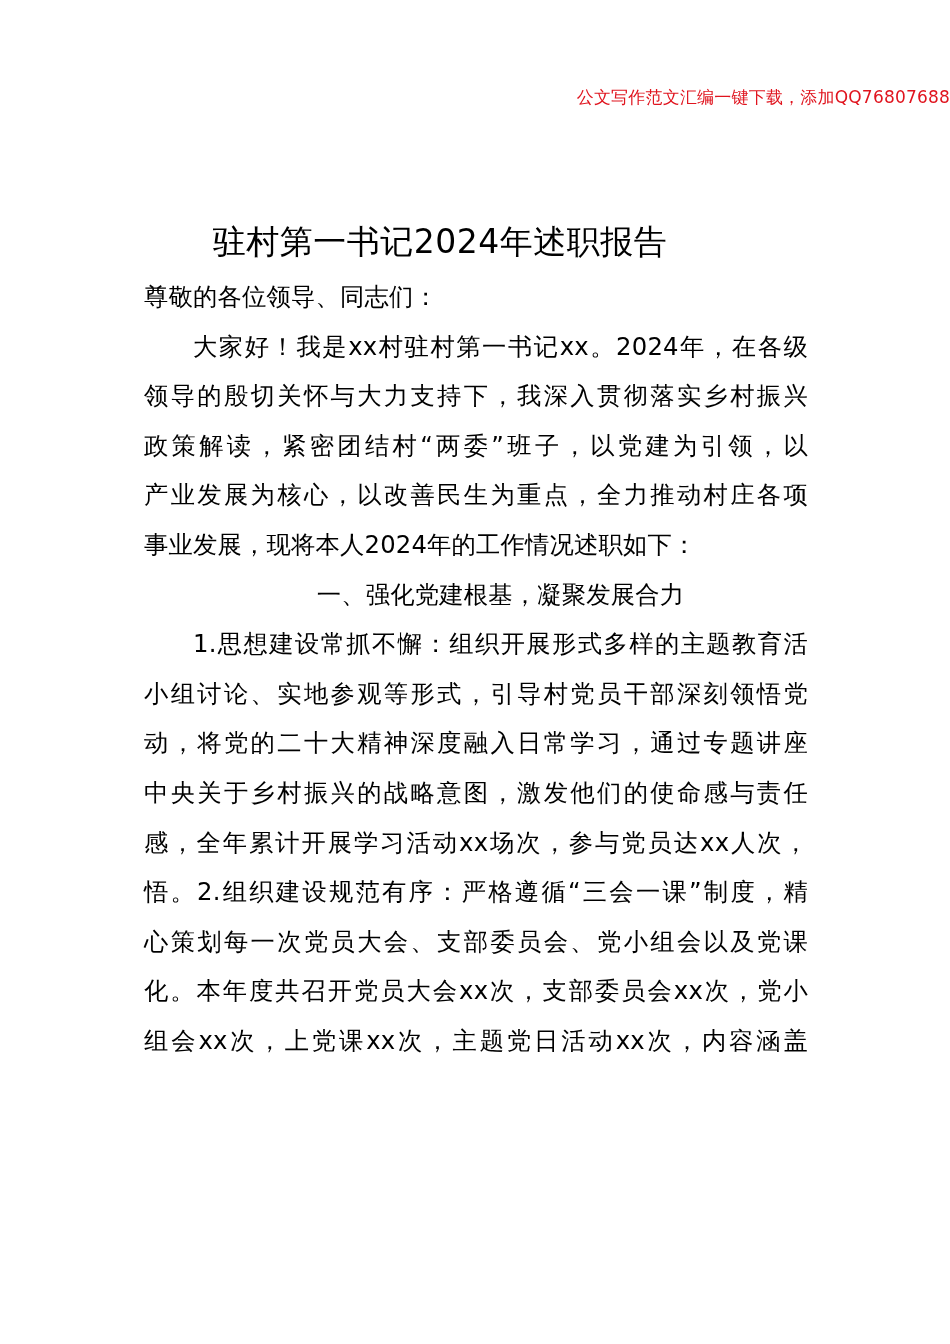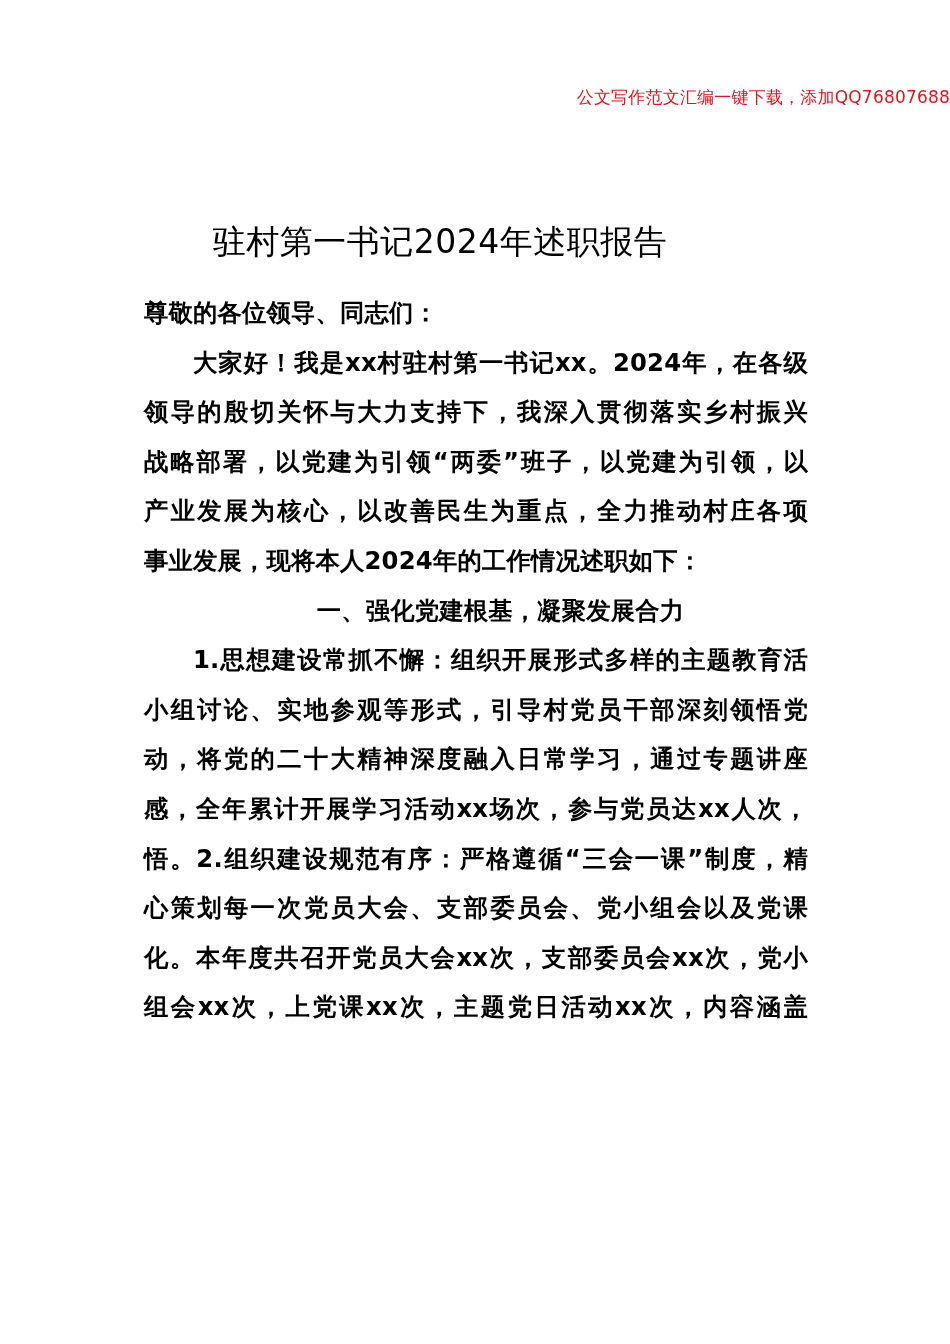--- a/index.html
+++ b/index.html
@@ -1,39 +1,40 @@
 <!DOCTYPE html>
 <html><head>
 <meta charset="utf-8">
 <style>
   html, body { margin: 0; padding: 0; background: #ffffff; }
   body { width: 950px; height: 1344px; position: relative; overflow: hidden; font-family: "DejaVu Sans", "Liberation Sans", sans-serif; color: #000; }
   .banner { position: absolute; top: 86px; left: 0; width: 950px; text-align: right; font-size: 17px; color: #e0141e; letter-spacing: 0.2px; }
   .title { position: absolute; top: 172px; left: 0; width: 880px; text-align: center; font-size: 33px; color: #000; letter-spacing: 0.5px; margin-top: 48px; }
-  .body { position: absolute; top: 295px; left: 144px; width: 664px; font-weight: bold; }
+  .body { position: absolute; top: 279px; left: 144px; width: 664px; }
   .line { height: 49.6px; line-height: 36px; font-size: 24.3px; white-space: nowrap; letter-spacing: 0.2px; }
   .indent { padding-left: 49px; text-align: center; }
   .justify { text-align: justify; text-align-last: justify; }
 </style>
 </head>
 <body>
 
 <div class="banner">公文写作范文汇编一键下载，添加QQ76807688</div>
 
 <div class="title">驻村第一书记2024年述职报告</div>
 
 <div class="body">
   <div class="line">尊敬的各位领导、同志们：</div>
   <div class="line indent justify">大家好！我是xx村驻村第一书记xx。2024年，在各级</div>
   <div class="line justify">领导的殷切关怀与大力支持下，我深入贯彻落实乡村振兴</div>
-  <div class="line justify">战略部署，以党建为引领“两委”班子，以党建为引领，以</div>
+  <div class="line justify">政策解读，紧密团结村“两委”班子，以党建为引领，以</div>
   <div class="line justify">产业发展为核心，以改善民生为重点，全力推动村庄各项</div>
   <div class="line">事业发展，现将本人2024年的工作情况述职如下：</div>
   <div class="line indent">一、强化党建根基，凝聚发展合力</div>
   <div class="line indent justify">1.思想建设常抓不懈：组织开展形式多样的主题教育活</div>
   <div class="line justify">小组讨论、实地参观等形式，引导村党员干部深刻领悟党</div>
   <div class="line justify">动，将党的二十大精神深度融入日常学习，通过专题讲座</div>
+  <div class="line justify">中央关于乡村振兴的战略意图，激发他们的使命感与责任</div>
   <div class="line justify">感，全年累计开展学习活动xx场次，参与党员达xx人次，</div>
   <div class="line justify">悟。2.组织建设规范有序：严格遵循“三会一课”制度，精</div>
   <div class="line justify">心策划每一次党员大会、支部委员会、党小组会以及党课</div>
   <div class="line justify">化。本年度共召开党员大会xx次，支部委员会xx次，党小</div>
   <div class="line justify">组会xx次，上党课xx次，主题党日活动xx次，内容涵盖</div>
 </div>
 
 </body></html>

